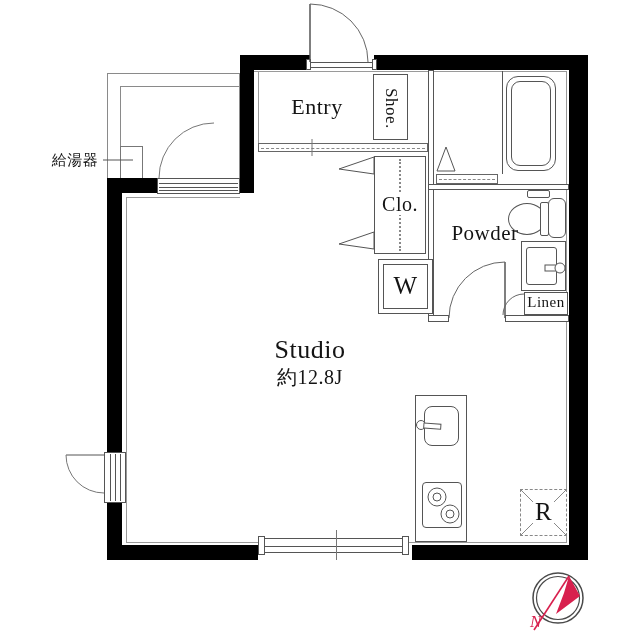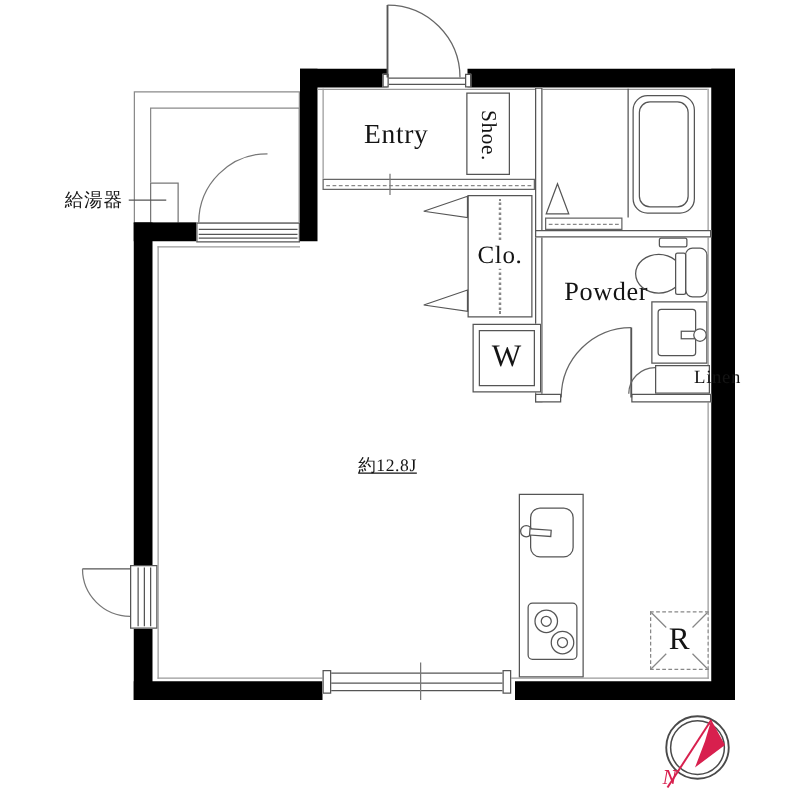--- a/index.html
+++ b/index.html
@@ -142,20 +142,21 @@
   </svg>
 
   <div class="lbl" style="left:267px;top:94px;width:100px;font-size:22px;">Entry</div>
   <div class="lbl" style="left:373px;top:76px;width:35px;height:64px;display:flex;align-items:center;justify-content:center;">
     <span style="writing-mode:vertical-rl;font-size:17px;">Shoe.</span>
   </div>
   <div class="lbl" style="left:374px;top:193px;width:52px;font-size:20px;"><span style="background:#fff;padding:0 1px;">Clo.</span></div>
   <div class="lbl" style="left:424px;top:221px;width:122px;font-size:21px;line-height:25px;">
     <span style="display:block;">Powder</span>
   </div>
-  <div class="lbl" style="left:552px;top:294px;width:44px;font-size:15px;">Linen</div>
-  <div class="lbl" style="left:230px;top:364px;width:160px;font-size:14px;text-decoration:underline;">約12.8J</div>
+  <div class="lbl" style="left:524px;top:294px;width:44px;font-size:15px;">Linen</div>
+  <div class="lbl" style="left:230px;top:335px;width:160px;font-size:26px;">Studio</div>
+  <div class="lbl" style="left:230px;top:364px;width:160px;font-size:20px;">約12.8J</div>
   <div class="lbl" style="left:383px;top:272px;width:45px;font-size:25px;">W</div>
   <div class="lbl" style="left:520px;top:498px;width:47px;font-size:25px;">R</div>
   <div class="lbl" style="left:46px;top:151px;width:58px;font-size:15px;font-family:Liberation Serif, serif;">給湯器</div>
   <div class="lbl" style="left:525px;top:612px;width:22px;font-size:17px;font-style:italic;color:#d8204e;">N</div>
 
 </div>
 
 </body></html>

